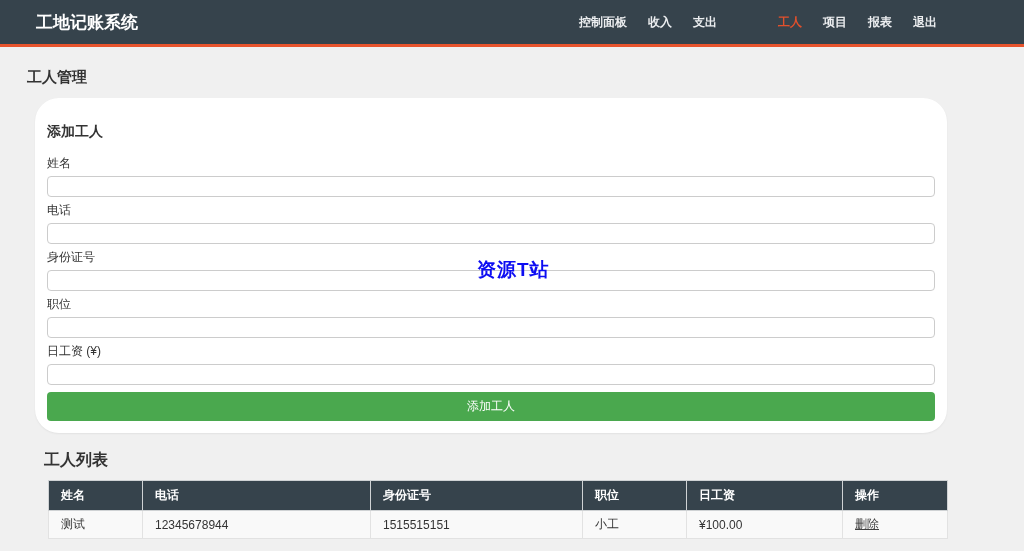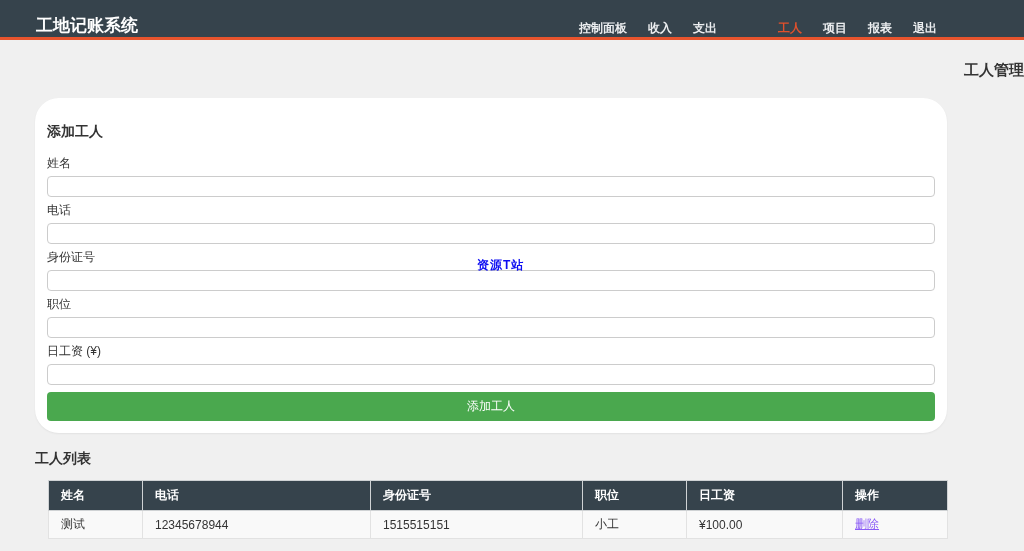--- a/index.html
+++ b/index.html
@@ -6,38 +6,38 @@
   html,body { width:1024px; height:551px; }
   body {
     position:relative;
     background:#f0f0f0;
     font-family:"Liberation Sans","DejaVu Sans",sans-serif;
     overflow:hidden;
   }
 
   
   .app-header {
-    height:40px;
+    height:47px;
     background:#36434c;
     border-bottom:3px solid #e8542d;
     display:flex;
-    align-items:flex-end;
+    align-items:center;
     justify-content:space-between;
     padding-left:36px;
   }
   .app-title { color:#ffffff; font-size:17px; font-weight:bold; }
   .main-nav { display:flex; gap:21px; margin-right:87px; align-items:center;font-family:Liberation Serif, serif; }
   .main-nav a {
     color:#eceef0; font-size:12px; font-weight:bold;
     text-decoration:none; white-space:nowrap;
   }
   .main-nav a.active { color:#e0502c;margin-left:40px; }
 
   
-  .page-title { margin:21px 0 0 35px; font-size:15px; font-weight:bold; color:#333;text-align:right; }
+  .page-title { margin:21px 0 0 27px; font-size:15px; font-weight:bold; color:#333; }
 
   
   .card {
     position:absolute; left:35px; top:98px; width:912px;
     background:#ffffff; padding:12px;
     box-shadow:0 1px 2px rgba(0,0,0,0.06);
     border-radius:24px;
   }
   .form-title { font-size:14px; font-weight:bold; color:#333; margin:13px 0 16px; }
   .field label { display:block; font-size:12px; color:#333; margin-bottom:7px; line-height:12px; }
@@ -50,41 +50,41 @@
   .submit-btn {
     display:block; width:100%; height:29px; margin-top:4px;
     background:#4aa84e; border:none; border-radius:4px;
     color:#ffffff; font-size:12px; cursor:pointer;
     font-family:"Liberation Sans","DejaVu Sans",sans-serif;
   }
 
   
   .watermark {
     position:absolute; left:477px; top:257px; z-index:10;
-    font-size:12px; font-weight:bold; color:#0d0df2; letter-spacing:1px;
+    font-size:19px; font-weight:bold; color:#0d0df2; letter-spacing:1px;
     pointer-events:none;
   }
 
   
-  .list-title { position:absolute; left:35px; top:450px; font-size:14px; font-weight:bold; color:#333; }
+  .list-title { position:absolute; left:44px; top:450px; font-size:16px; font-weight:bold; color:#333; }
   .worker-table {
     position:absolute; left:48px; top:480px;
     border-collapse:collapse; table-layout:fixed; width:899px;
   }
   .worker-table th {
     background:#36434c; color:#ffffff; font-size:12px; font-weight:bold;
     text-align:left; height:30px; padding:0 12px;
     border:1px solid #cfd2d4;
   }
   .worker-table td {
     background:#f9f9f9; color:#333; font-size:12px;
     text-align:left; height:28px; padding:1px 12px;
     border:1px solid #e2e2e2;
   }
-  .delete-link { color:#8b5cf6; text-decoration:underline; font-size:12px; }
+  .delete-link { color:#404040; text-decoration:underline; font-size:12px; }
 </style>
 </head>
 <body>
 
 <header class="app-header">
   <div class="app-title">工地记账系统</div>
   <nav class="main-nav">
     <a href="#">控制面板</a>
     <a href="#">收入</a>
     <a href="#">支出</a>

